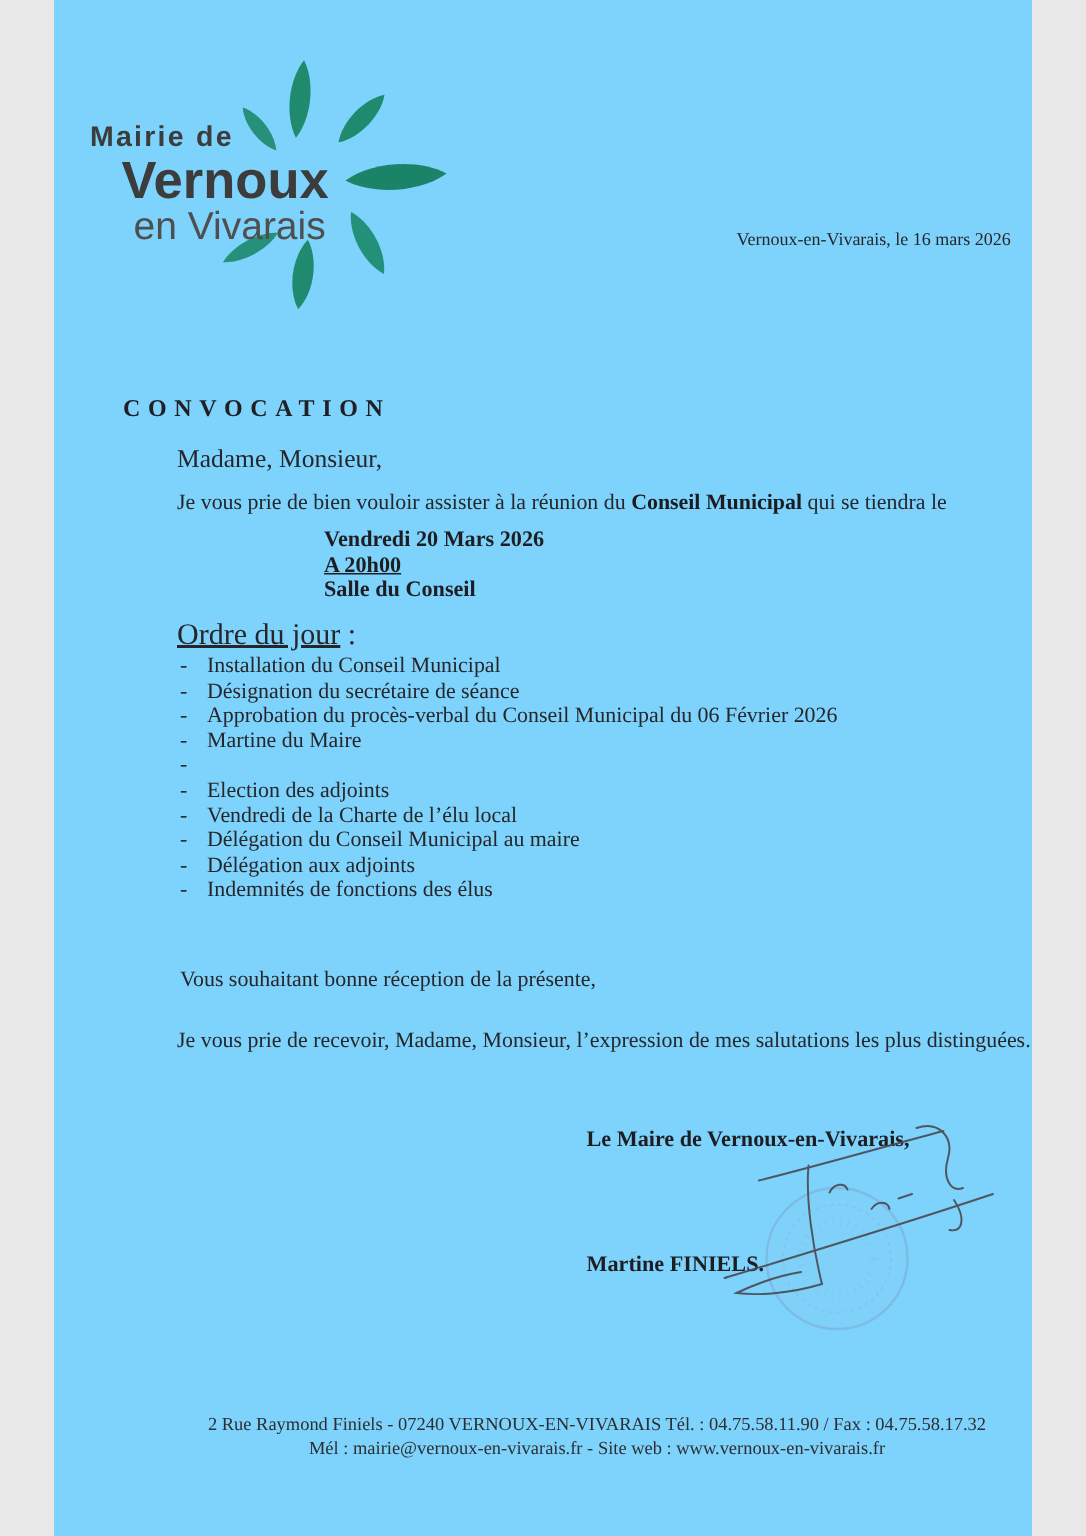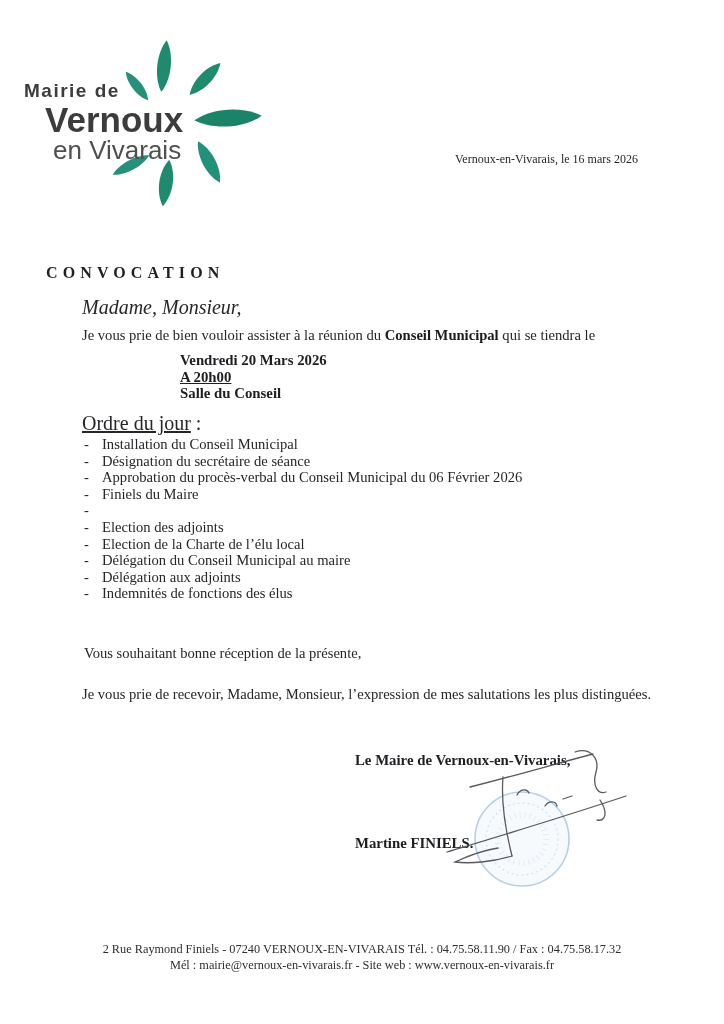--- a/index.html
+++ b/index.html
@@ -1,33 +1,33 @@
 <!DOCTYPE html>
 <html><head>
 <meta charset="utf-8">
 <style>
   html,body { margin:0; padding:0; background:#e8e8e8; }
   .page {
-    position:relative; width:724px; height:1024px; margin:0 auto;
-    background:#ffffff; overflow:hidden;
+    position:relative; width:652px; height:1024px; margin:0 auto;
+    background:#7dd3fc; overflow:hidden;
     font-family:"Liberation Serif", serif; color:#26262a;
   }
   .abs { position:absolute; }
 
   
   .logo { left:16px; top:24px; width:256px; height:196px; }
 
   
   .date-line { left:455px; top:104px; font-size:12px; white-space:nowrap;margin-top:48px; }
 
   
   .title { left:46px; top:264px; width:678px; text-align:left;
            font-weight:bold; font-size:16px; letter-spacing:0.32em; color:#1f1f24; }
 
-  .salutation { left:82px; top:296px; font-size:20px;font-style:italic; }
+  .salutation { left:82px; top:296px; font-size:17px; }
   .intro { left:82px; top:327px; font-size:14.6px; white-space:nowrap; }
   .intro b { color:#1c1c20; }
 
   .meeting { left:180px; top:352px; width:400px; 
              font-weight:bold; font-size:14.8px; line-height:16.5px; color:#1e1e22; }
   .meeting .u { text-decoration:underline; }
 
   .agenda-heading { left:82px; top:412px; font-size:20px; }
   .agenda-heading .u { text-decoration:underline; }
 
@@ -99,35 +99,35 @@
         <span>Désignation du secrétaire de séance</span>
       </div>
 
       <div class="agenda-row">
         <span class="dash">-</span>
         <span>Approbation du procès-verbal du Conseil Municipal du 06 Février 2026</span>
       </div>
 
       <div class="agenda-row">
         <span class="dash">-</span>
-        <span>Finiels du Maire</span>
+        <span>Martine du Maire</span>
       </div>
 
       <div class="agenda-row">
         <span class="dash">-</span>
       </div>
 
       <div class="agenda-row">
         <span class="dash">-</span>
         <span>Election des adjoints</span>
       </div>
 
       <div class="agenda-row">
         <span class="dash">-</span>
-        <span>Election de la Charte de l’élu local</span>
+        <span>Vendredi de la Charte de l’élu local</span>
       </div>
 
       <div class="agenda-row">
         <span class="dash">-</span>
         <span>Délégation du Conseil Municipal au maire</span>
       </div>
 
       <div class="agenda-row">
         <span class="dash">-</span>
         <span>Délégation aux adjoints</span>

